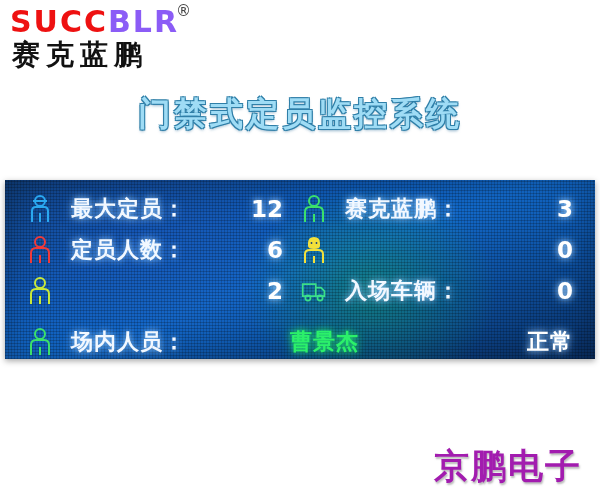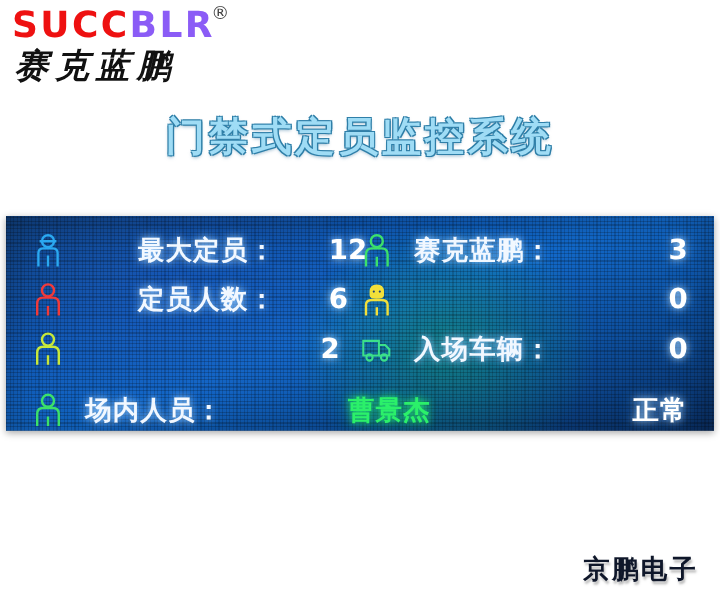--- a/index.html
+++ b/index.html
@@ -48,21 +48,20 @@
     position: absolute;
     left: 4px;
     top: 33px;
     font-family: "DejaVu Sans", "Liberation Sans", sans-serif;
     font-weight: bold;
     font-size: 28px;
     letter-spacing: 6px;
     color: #111111;
     line-height: 32px;
     white-space: nowrap;
-    font-style: italic;
   }
 
   
   #page-title {
     position: absolute;
     left: 0;
     top: 92px;
     width: 600px;
     text-align: center;
     font-family: "DejaVu Sans", "Liberation Sans", sans-serif;
@@ -107,21 +106,21 @@
     inset: 0;
     z-index: 2;
   }
 
   .led-row {
     position: absolute;
     height: 38px;
     display: flex;
     align-items: center;
   }
-  .col-left  { left: 22px;  width: 256px; gap: 44px; }
+  .col-left  { left: 22px;  width: 256px; }
   .col-right { left: 296px; width: 272px; }
 
   .row1 { top: 10px; }
   .row2 { top: 51px; }
   .row3 { top: 92px; }
 
   .led-icon {
     width: 26px;
     height: 30px;
     flex: 0 0 26px;
@@ -188,23 +187,23 @@
     white-space: nowrap;
   }
 
   
   #footer-brand {
     position: absolute;
     right: 18px;
     bottom: 10px;
     font-family: "DejaVu Sans", "Liberation Sans", sans-serif;
     font-weight: bold;
-    font-size: 22px;
+    font-size: 35px;
     letter-spacing: 2px;
-    color: #0f172a;
+    color: #a21caf;
     text-shadow: 1px 2px 2px rgba(130,130,130,0.55);
     white-space: nowrap;
   }
 </style>
 </head>
 <body>
 
 <div id="brand-logo">
   <div id="brand-latin">
     <span class="seg-red">SUCC</span><span class="seg-blue">BLR</span>

